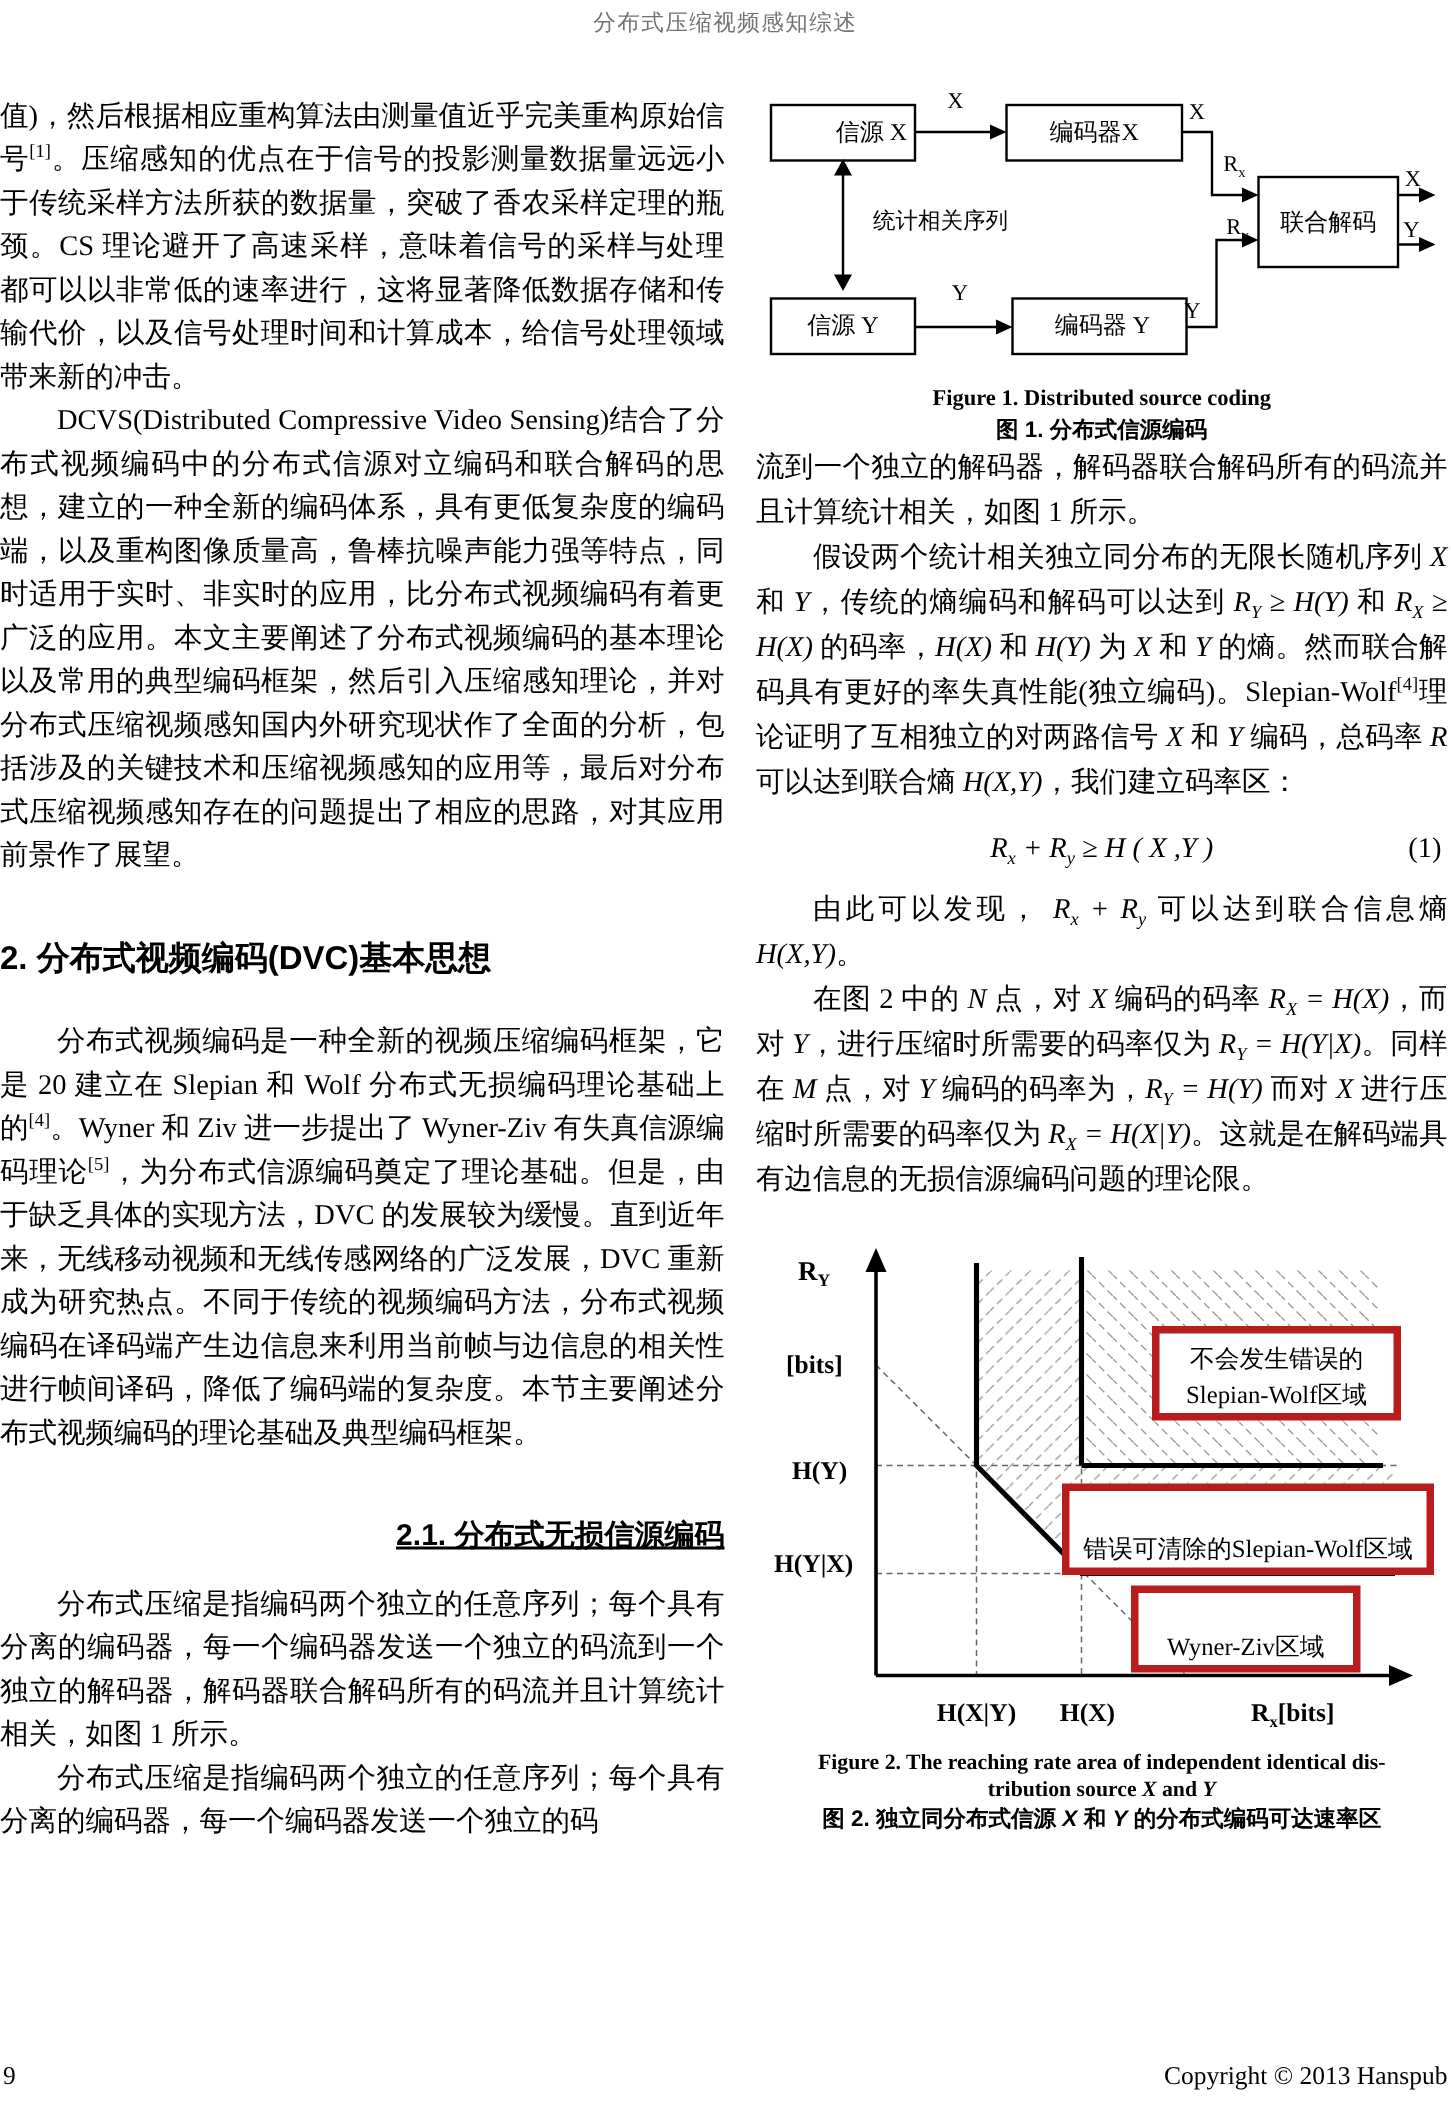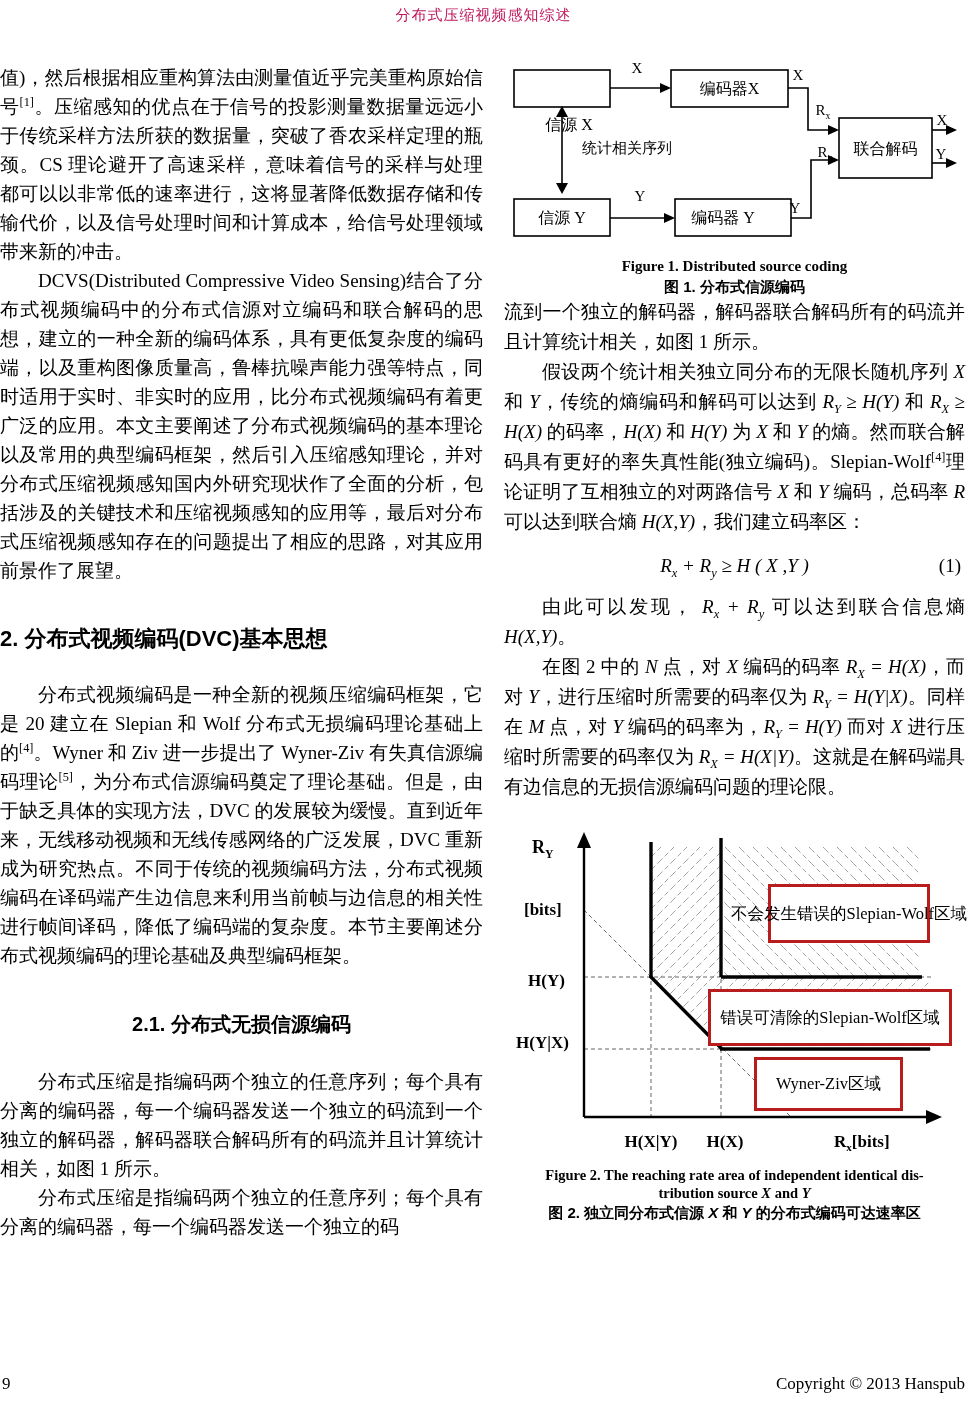--- a/index.html
+++ b/index.html
@@ -3,42 +3,42 @@
 <meta charset="utf-8">
 <style>
   html,body{margin:0;padding:0;}
   body{
     width:967px;height:1414px;position:relative;background:#ffffff;color:#000;
     font-family:"Liberation Serif","DejaVu Serif",serif;overflow:hidden;
   }
   .page{position:absolute;inset:0;}
   .header{
     position:absolute;top:6px;left:0;width:967px;text-align:center;
-    font-size:15px;color:#be185d;letter-spacing:1px;
+    font-size:15px;color:#737373;letter-spacing:1px;
   }
   .col-left{
     position:absolute;left:0;top:63px;width:483px;
     font-size:19px;line-height:29px;text-align:justify;
   }
   .col-right{
     position:absolute;left:504px;top:60px;width:461px;
     font-size:19px;line-height:30px;text-align:justify;
   }
   p.body-p{margin:0;}
   p.ind{text-indent:38px;}
   .m{font-style:italic;}
   sup{font-size:0.65em;vertical-align:super;line-height:0;}
   sub{font-size:0.65em;vertical-align:sub;line-height:0;}
   h2{
     font-family:"Liberation Sans","DejaVu Sans",sans-serif;
     font-size:22px;font-weight:bold;margin:38px 0 26px 0;line-height:31px;text-align:left;
   }
   h3{
     font-family:"Liberation Sans","DejaVu Sans",sans-serif;
-    font-size:20px;font-weight:bold;margin:40px 0 28px 0;line-height:29px;text-align:center;
+    font-size:20px;font-weight:bold;margin:40px 0 16px 0;line-height:29px;text-align:right;text-decoration:underline;
   }
   
   .fig1{position:relative;width:461px;height:185px;}
   .fig2{position:relative;width:461px;height:335px;margin-top:20px;}
   .fig-label{
     position:absolute;font-family:"Liberation Serif",serif;font-size:15px;
     line-height:17px;white-space:nowrap;text-align:center;
   }
   .boxlab{display:flex;align-items:center;justify-content:center;font-size:16px;}
   .cap-en{
@@ -56,22 +56,22 @@
   .eq{position:relative;margin:12px 0 10px 0;text-align:center;}
   .eq-inner{display:inline-block;text-align:left;}
   .eq-line{font-size:19px;line-height:33px;white-space:nowrap;}
   .eq-num{
     position:absolute;right:4px;top:50%;transform:translateY(-50%);
     font-style:normal;font-size:19px;
   }
   .rp34{margin-top:2px;}
   
   .rbox{
-    position:absolute;background:#fff;border:3px solid #b91c1c;
-    display:flex;flex-direction:row;align-items:center;justify-content:center;
+    position:absolute;background:#fff;border:5px solid #b91c1c;
+    display:flex;flex-direction:column;align-items:center;justify-content:flex-end;
     font-family:"Liberation Serif",serif;font-size:16.5px;line-height:24px;white-space:nowrap;
   }
   .tick{
     position:absolute;font-family:"Liberation Serif",serif;font-weight:bold;
     font-size:17px;white-space:nowrap;
   }
   .footer-page-num{position:absolute;left:2px;top:1374px;font-size:17px;}
   .footer-copyright{position:absolute;right:2px;top:1374px;font-size:17px;}
 </style>
 </head>
@@ -113,25 +113,25 @@
           <polygon points="167,28 156,23 156,33"></polygon>
           <polygon points="58,46 52,57 64,57"></polygon>
           <polygon points="58,134 52,123 64,123"></polygon>
           <polygon points="171,158 160,153 160,163"></polygon>
           <polygon points="335,70 324,65 324,75"></polygon>
           <polygon points="335,100 324,95 324,105"></polygon>
           <polygon points="453,70 442,65 442,75"></polygon>
           <polygon points="453,103 442,98 442,108"></polygon>
         </g>
       </svg>
-      <div class="fig-label boxlab" style="left:9px;top:10px;width:112px;height:37px;margin-top:36px;">信源 X</div>
+      <div class="fig-label boxlab" style="left:21px;top:10px;width:112px;height:37px;">信源 X</div>
       <div class="fig-label boxlab" style="left:167px;top:10px;width:117px;height:37px;">编码器X</div>
       <div class="fig-label boxlab" style="left:335px;top:58px;width:93px;height:60px;">联合解码</div>
       <div class="fig-label boxlab" style="left:10px;top:139px;width:96px;height:37px;">信源 Y</div>
-      <div class="fig-label boxlab" style="left:161px;top:139px;width:116px;height:37px;">编码器 Y</div>
+      <div class="fig-label boxlab" style="left:173px;top:139px;width:116px;height:37px;">编码器 Y</div>
       <div class="fig-label" style="left:70px;top:80px;width:106px;">统计相关序列</div>
       <div class="fig-label" style="left:118px;top:0px;width:30px;">X</div>
       <div class="fig-label" style="left:284px;top:7px;width:20px;">X</div>
       <div class="fig-label" style="left:306px;top:42px;width:26px;">R<sub>x</sub></div>
       <div class="fig-label" style="left:308px;top:84px;width:26px;">R<sub>y</sub></div>
       <div class="fig-label" style="left:121px;top:128px;width:30px;">Y</div>
       <div class="fig-label" style="left:281px;top:140px;width:20px;">Y</div>
       <div class="fig-label" style="left:428px;top:52px;width:20px;">X</div>
       <div class="fig-label" style="left:427px;top:86px;width:20px;">Y</div>
     </div>

